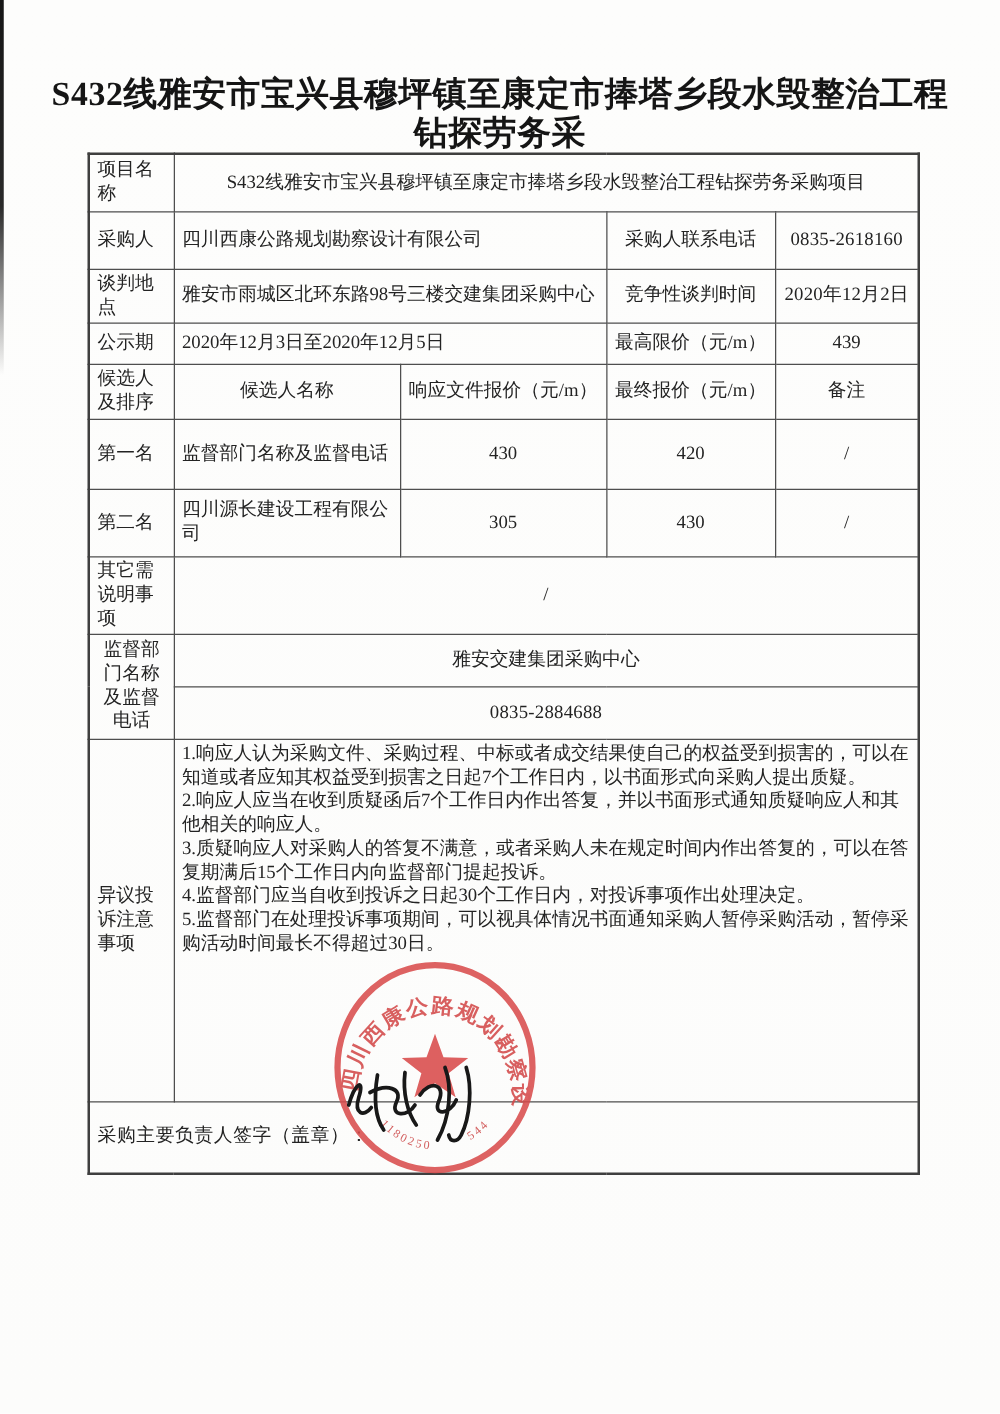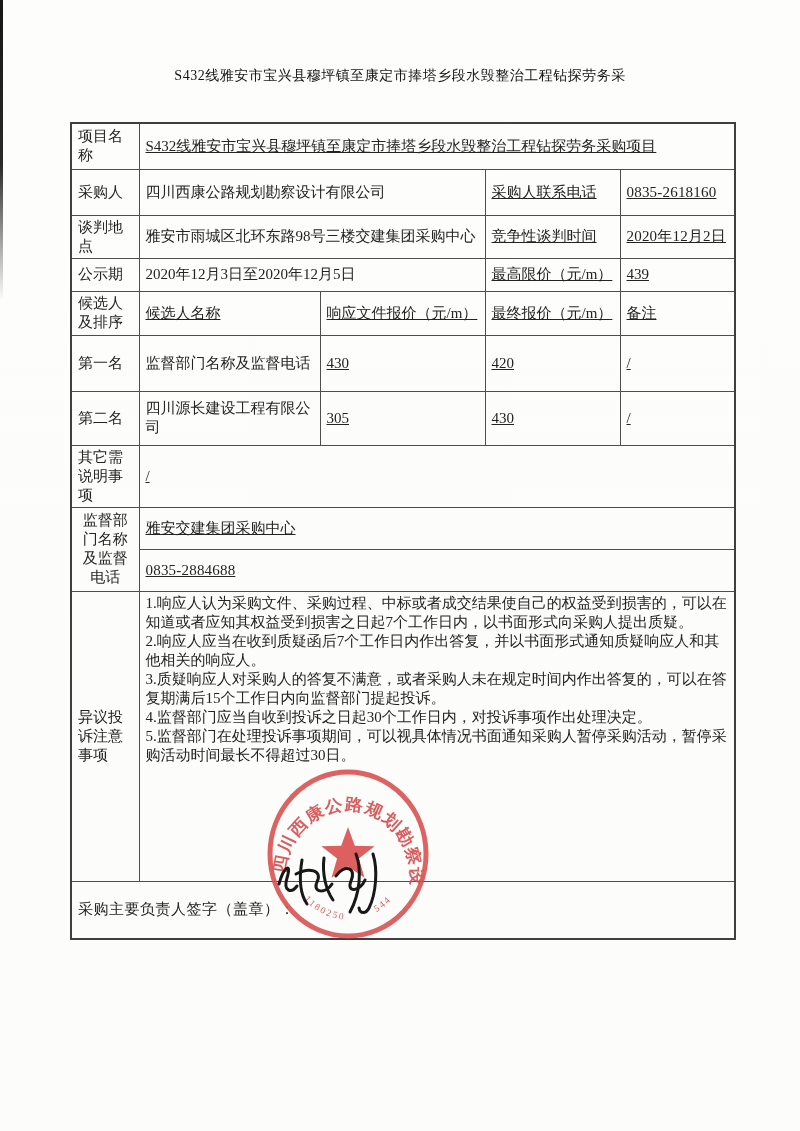--- a/index.html
+++ b/index.html
@@ -9,37 +9,37 @@
     background:linear-gradient(180deg,#fdfdfc 0%,#fcfcfb 100%);
     font-family:"Liberation Serif","DejaVu Serif",serif;
     color:#1e1e1e;
   }
   .scan-edge{
     position:absolute;left:0;top:0;width:3px;height:300px;
     background:linear-gradient(#161616 0%,#2a2a2a 55%,rgba(40,40,40,0) 100%);
   }
   .title{
     position:absolute;top:60px;left:36px;right:36px;
-    text-align:center;font-weight:normal;font-size:14px;line-height:31px;
+    text-align:center;font-weight:bold;font-size:27px;line-height:31px;
     letter-spacing:0.5px;color:#151515;
   }
   table.main{
     position:absolute;left:70px;top:122px;width:664px;
     border-collapse:collapse;table-layout:fixed;
     border:2px solid #3f3f3f;
   }
   table.main td{
     border:1px solid #4e4e4e;
     font-size:15px;color:#232323;
     padding:2px 6px;
     overflow:hidden;
     line-height:19px;
   }
   td.lab{padding:2px 3px;text-align:left;}
-  td.c{text-decoration:underline;}
+  td.c{text-align:center;}
   td.small{font-size:14.5px;letter-spacing:0.2px;}
   td.name{line-height:20px;}
   td.supv{text-align:center;}
   td.obj{vertical-align:top;padding:4px 7px;font-size:15.5px;line-height:20.6px;text-align:left;}
   td.sig{font-size:15.5px;padding:2px 6px;letter-spacing:0.5px;}
   tr.r1{height:46px;} tr.r2{height:46px;} tr.r3{height:41px;} tr.r4{height:33px;}
   tr.r5{height:44px;} tr.r6{height:56px;} tr.r7{height:54px;} tr.r8{height:58px;}
   tr.r9a{height:42px;} tr.r9b{height:42px;} tr.r10{height:290px;} tr.r11{height:58px;}
   .slash{font-size:16px;}
   .stamp{

